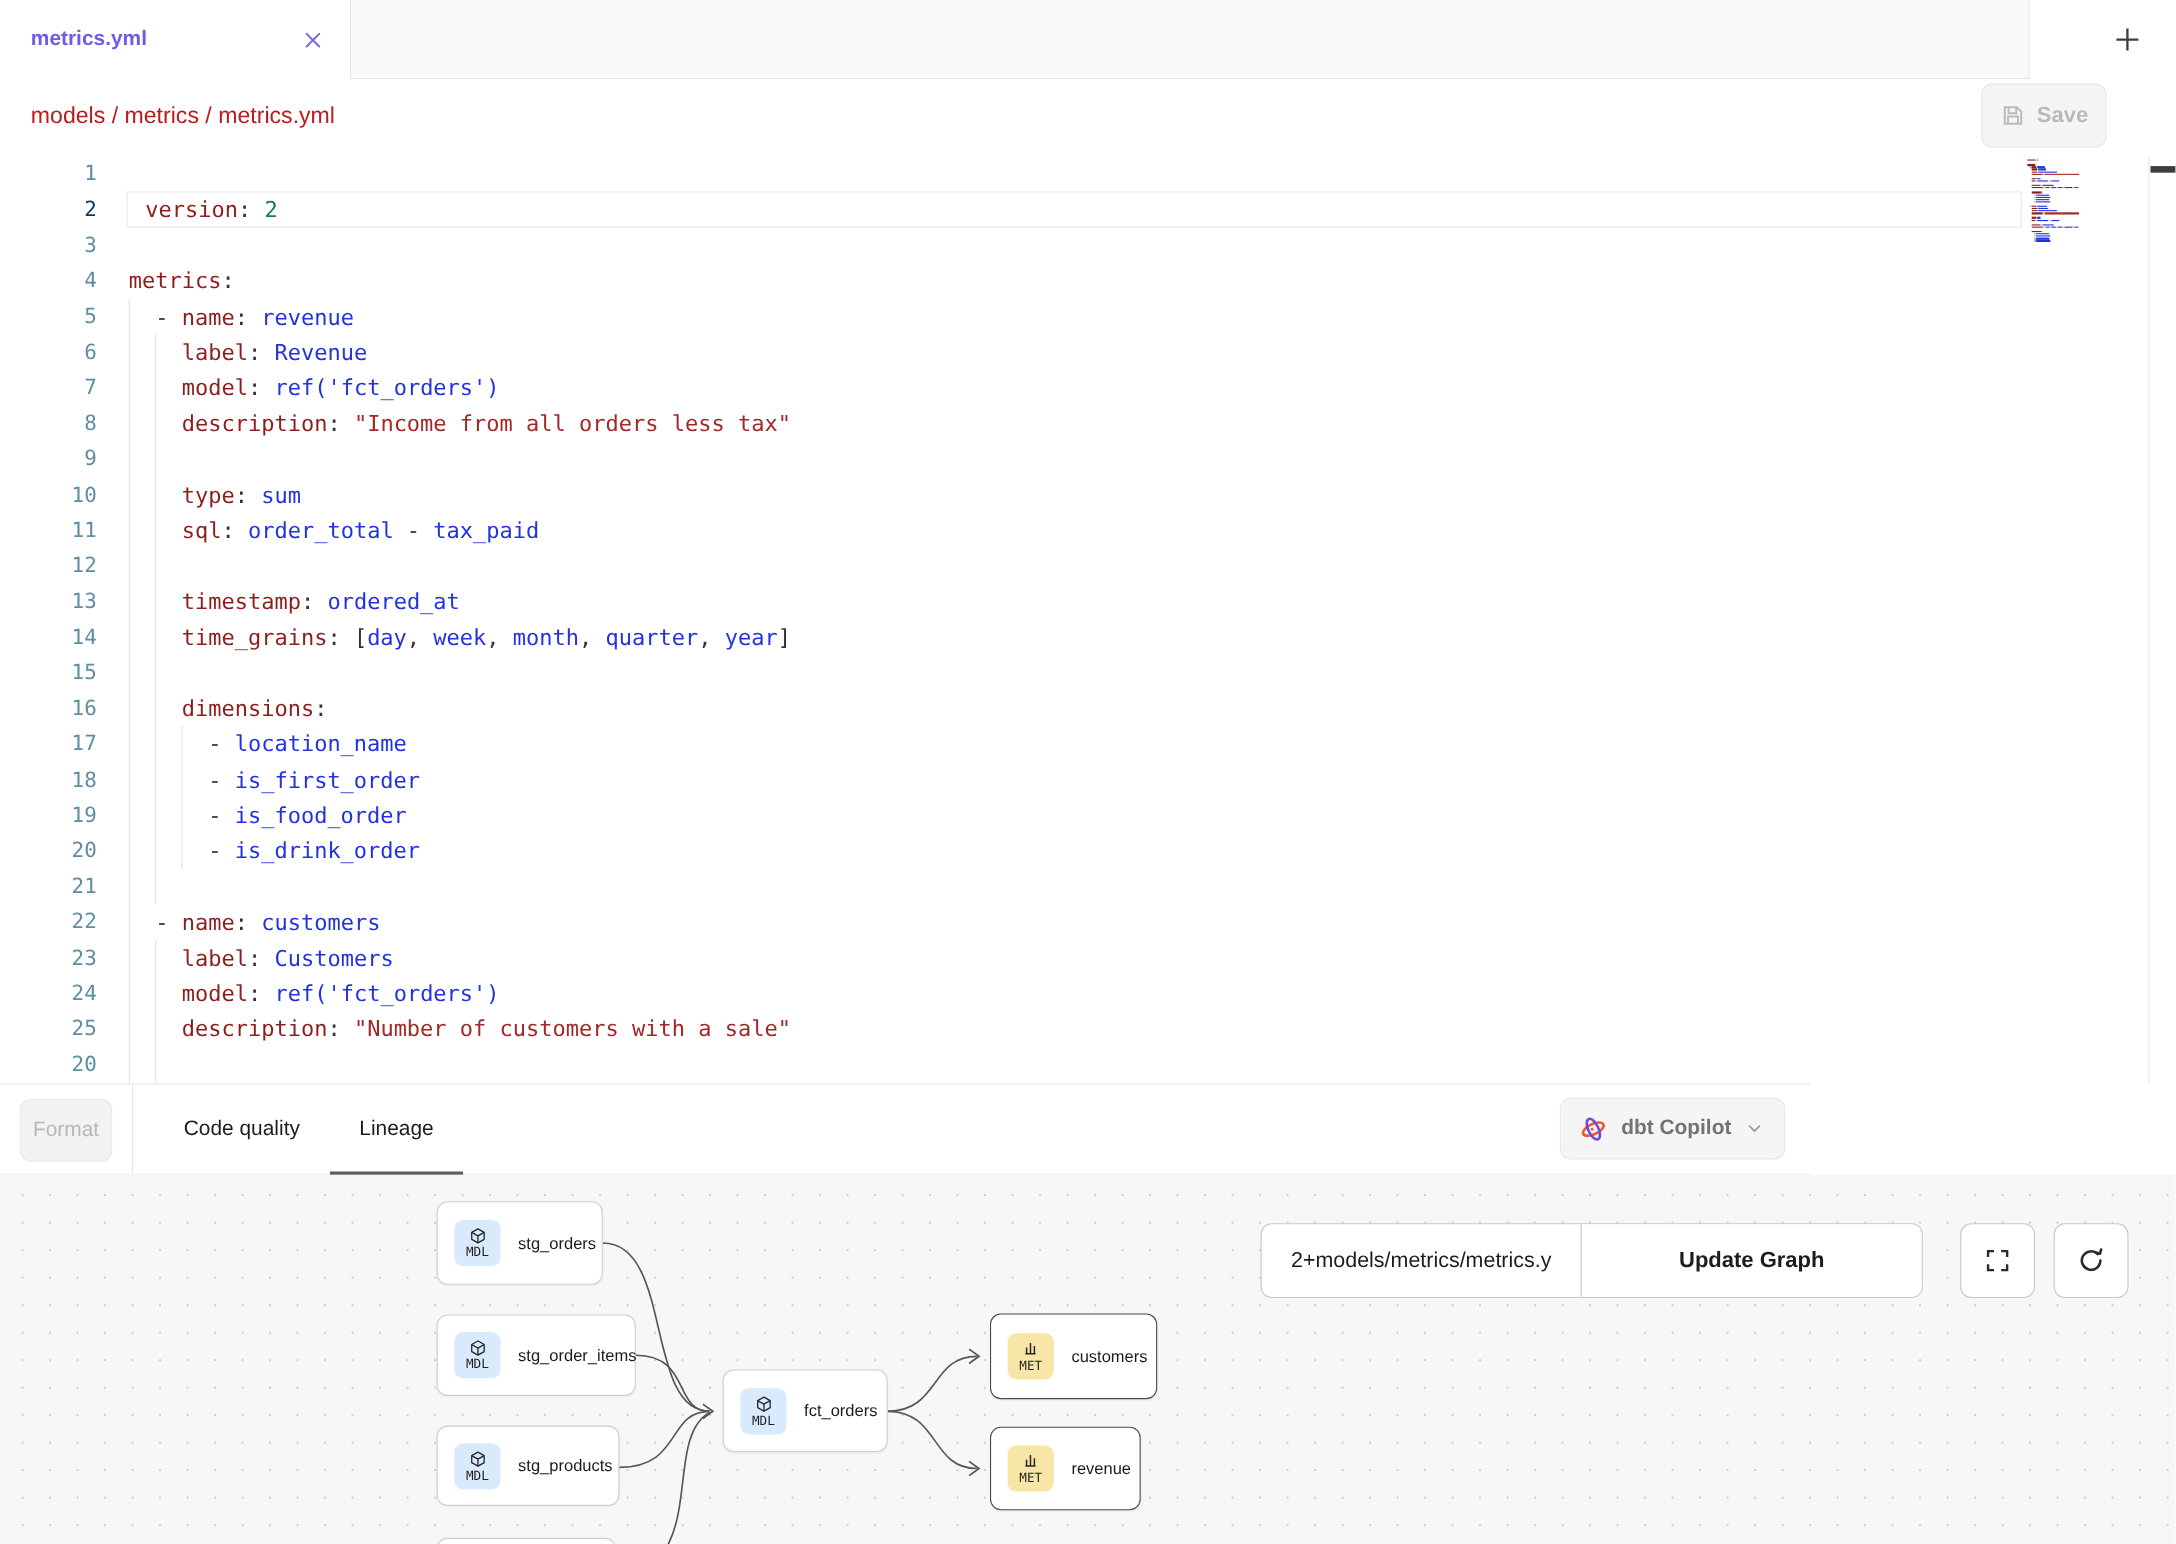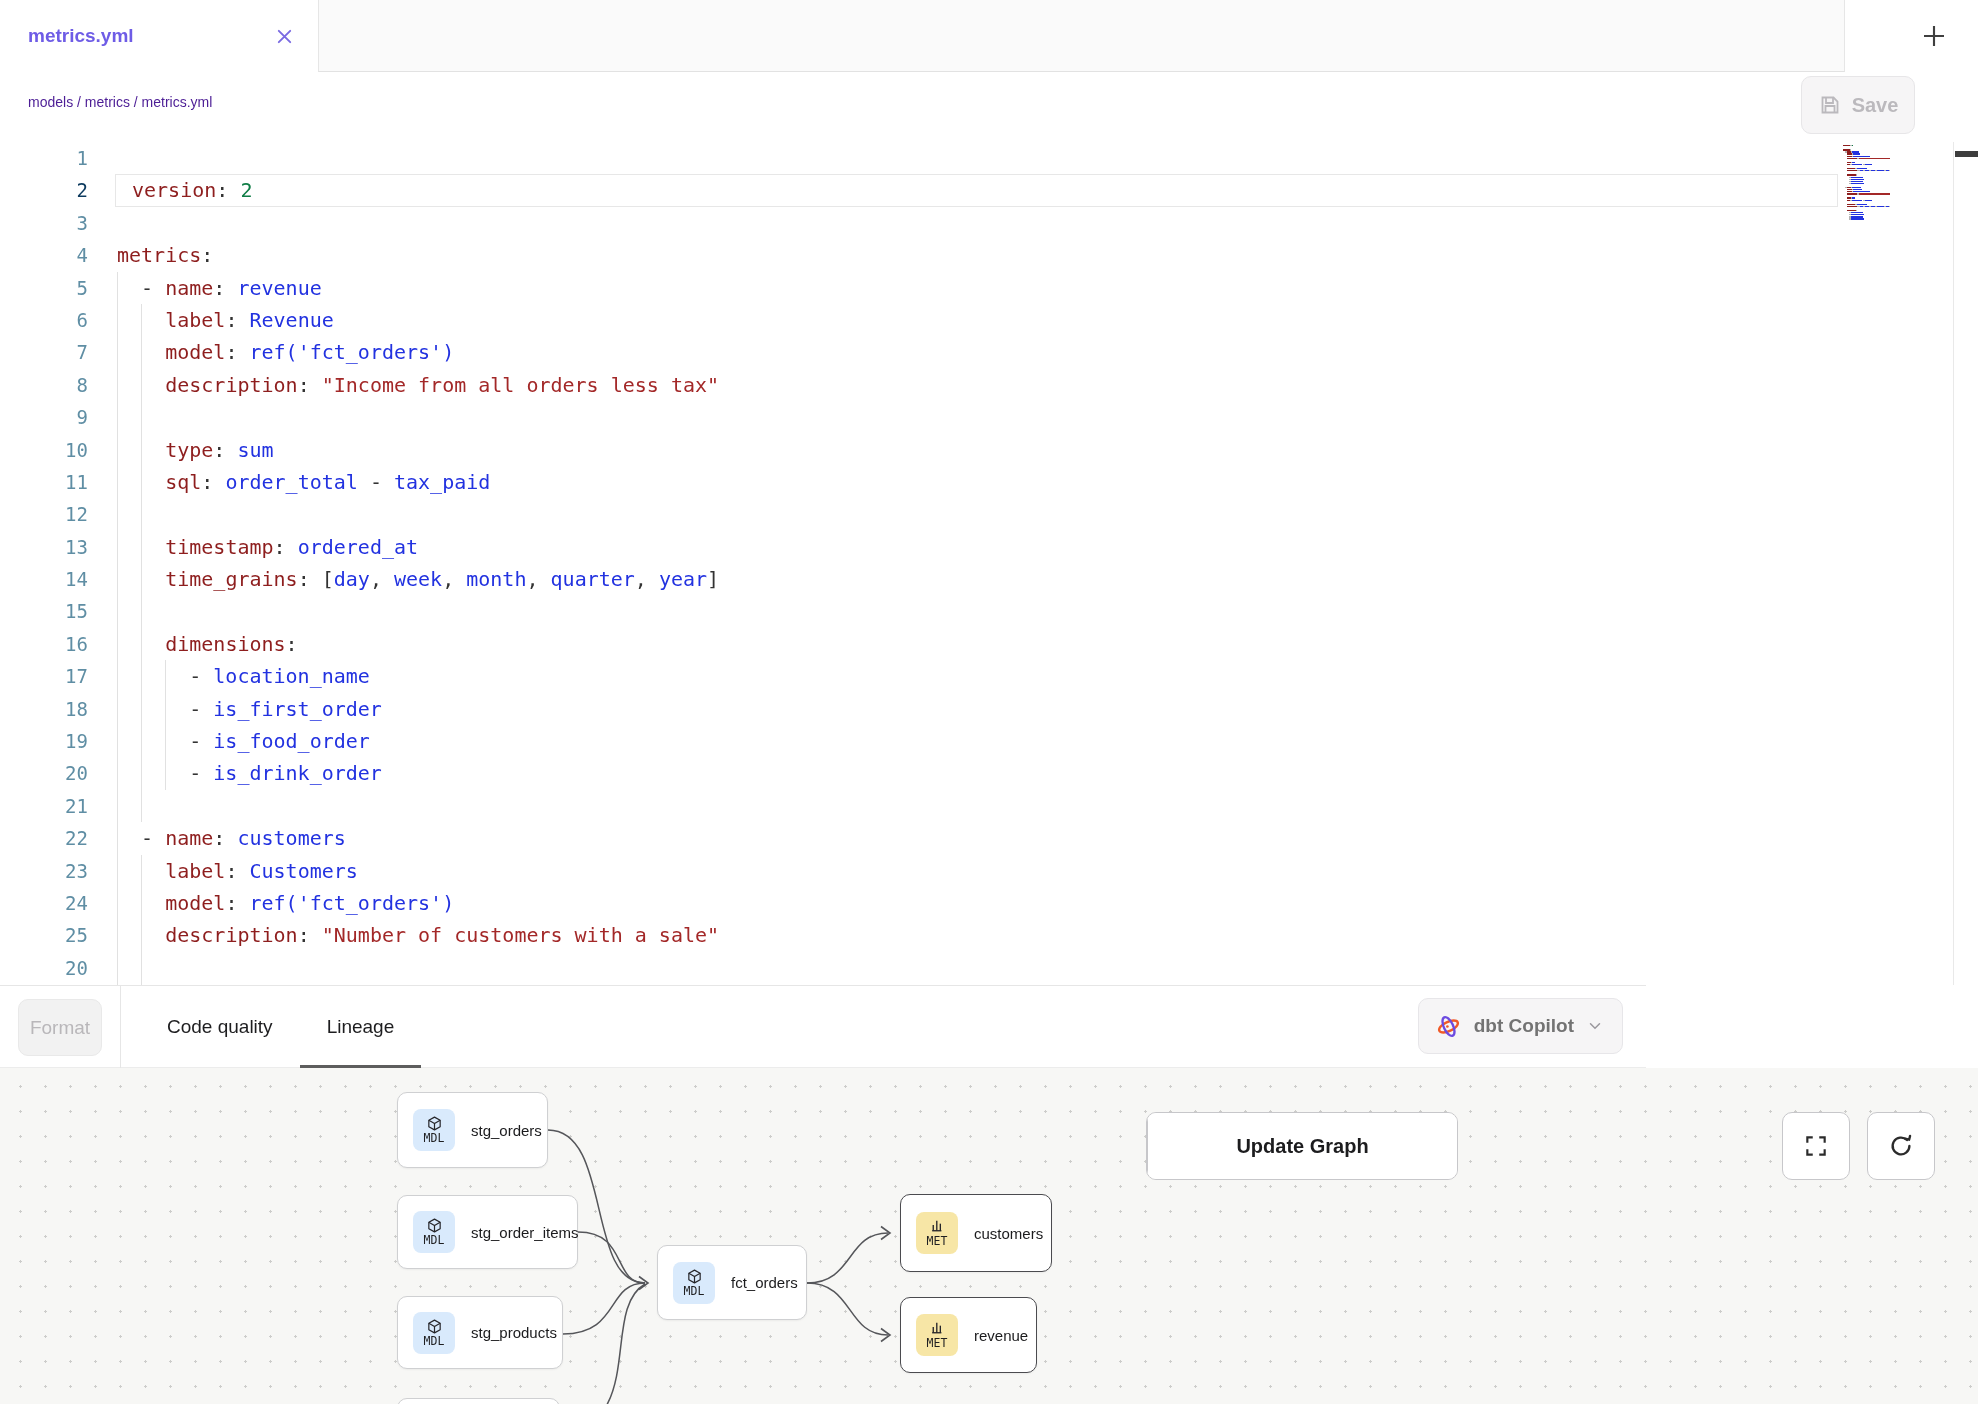--- a/index.html
+++ b/index.html
@@ -14,21 +14,21 @@
     background:#fafafa; border-bottom:1px solid #e2e2e2; border-left:1px solid #e6e6e6; border-right:1px solid #e6e6e6;}
   #active-tab { position:absolute; left:0; top:0; width:318px; height:72px; background:#fff;
     display:flex; align-items:center; }
   #active-tab .tab-label { margin-left:28px; font-size:19px; font-weight:600; color:var(--accent); }
   #tab-close { position:absolute; left:270px; top:22px; width:28px; height:28px; display:flex;
     align-items:center; justify-content:center; cursor:pointer; }
   #newtab { position:absolute; right:28px; top:20px; width:32px; height:32px; display:flex;
     align-items:center; justify-content:center; cursor:pointer; }
   
   #crumbrow { position:absolute; left:0; top:72px; width:1978px; height:70px; background:#fff; }
-  #breadcrumb { position:absolute; left:28px; top:22px; font-size:14px; color:#4c1d95; }
+  #breadcrumb { position:absolute; left:28px; top:22px; font-size:21px; color:#b91c1c; }
   #save-btn { position:absolute; right:63px; top:4px; width:114px; height:58px;
     background:#f6f5f6; border:1px solid #e7e6e8; border-radius:10px;
     display:flex; align-items:center; justify-content:center; gap:10px;
     color:#bbb9bd; font-size:20px; font-weight:600; }
   
   #editor { position:absolute; left:0; top:142px; width:1978px; height:843px; background:#fff; overflow:hidden; }
   .ed-row { display:flex; height:32.4px; line-height:32.4px;
     font-family:"DejaVu Sans Mono", monospace; font-size:20px; white-space:pre; }
   .ln { display:block; width:88px; text-align:right; color:#5f8ea4; flex:none;
     font-size:19px; }
@@ -479,20 +479,21 @@
                 <path d="M4.5 18 H17.5"></path>
               </svg>
             </span>
             <span class="btype">MET</span>
           </div>
           <span class="nlabel">revenue</span>
         </div>
       </div>
 
     <div id="graph-controls">
+      <input id="selector-input" value="2+models/metrics/metrics.y" style="">
       <div id="update-graph-btn">Update Graph</div>
     </div>
     <div class="icon-btn" id="fullscreen-btn">
       <svg width="26" height="26" viewBox="0 0 24 24" fill="none" stroke="#2b2b2b" stroke-width="2">
         <path d="M4 9 V4 H9"></path>
           <path d="M15 4 H20 V9"></path>
           <path d="M20 15 V20 H15"></path>
           <path d="M9 20 H4 V15"></path>
       </svg>
     </div>

